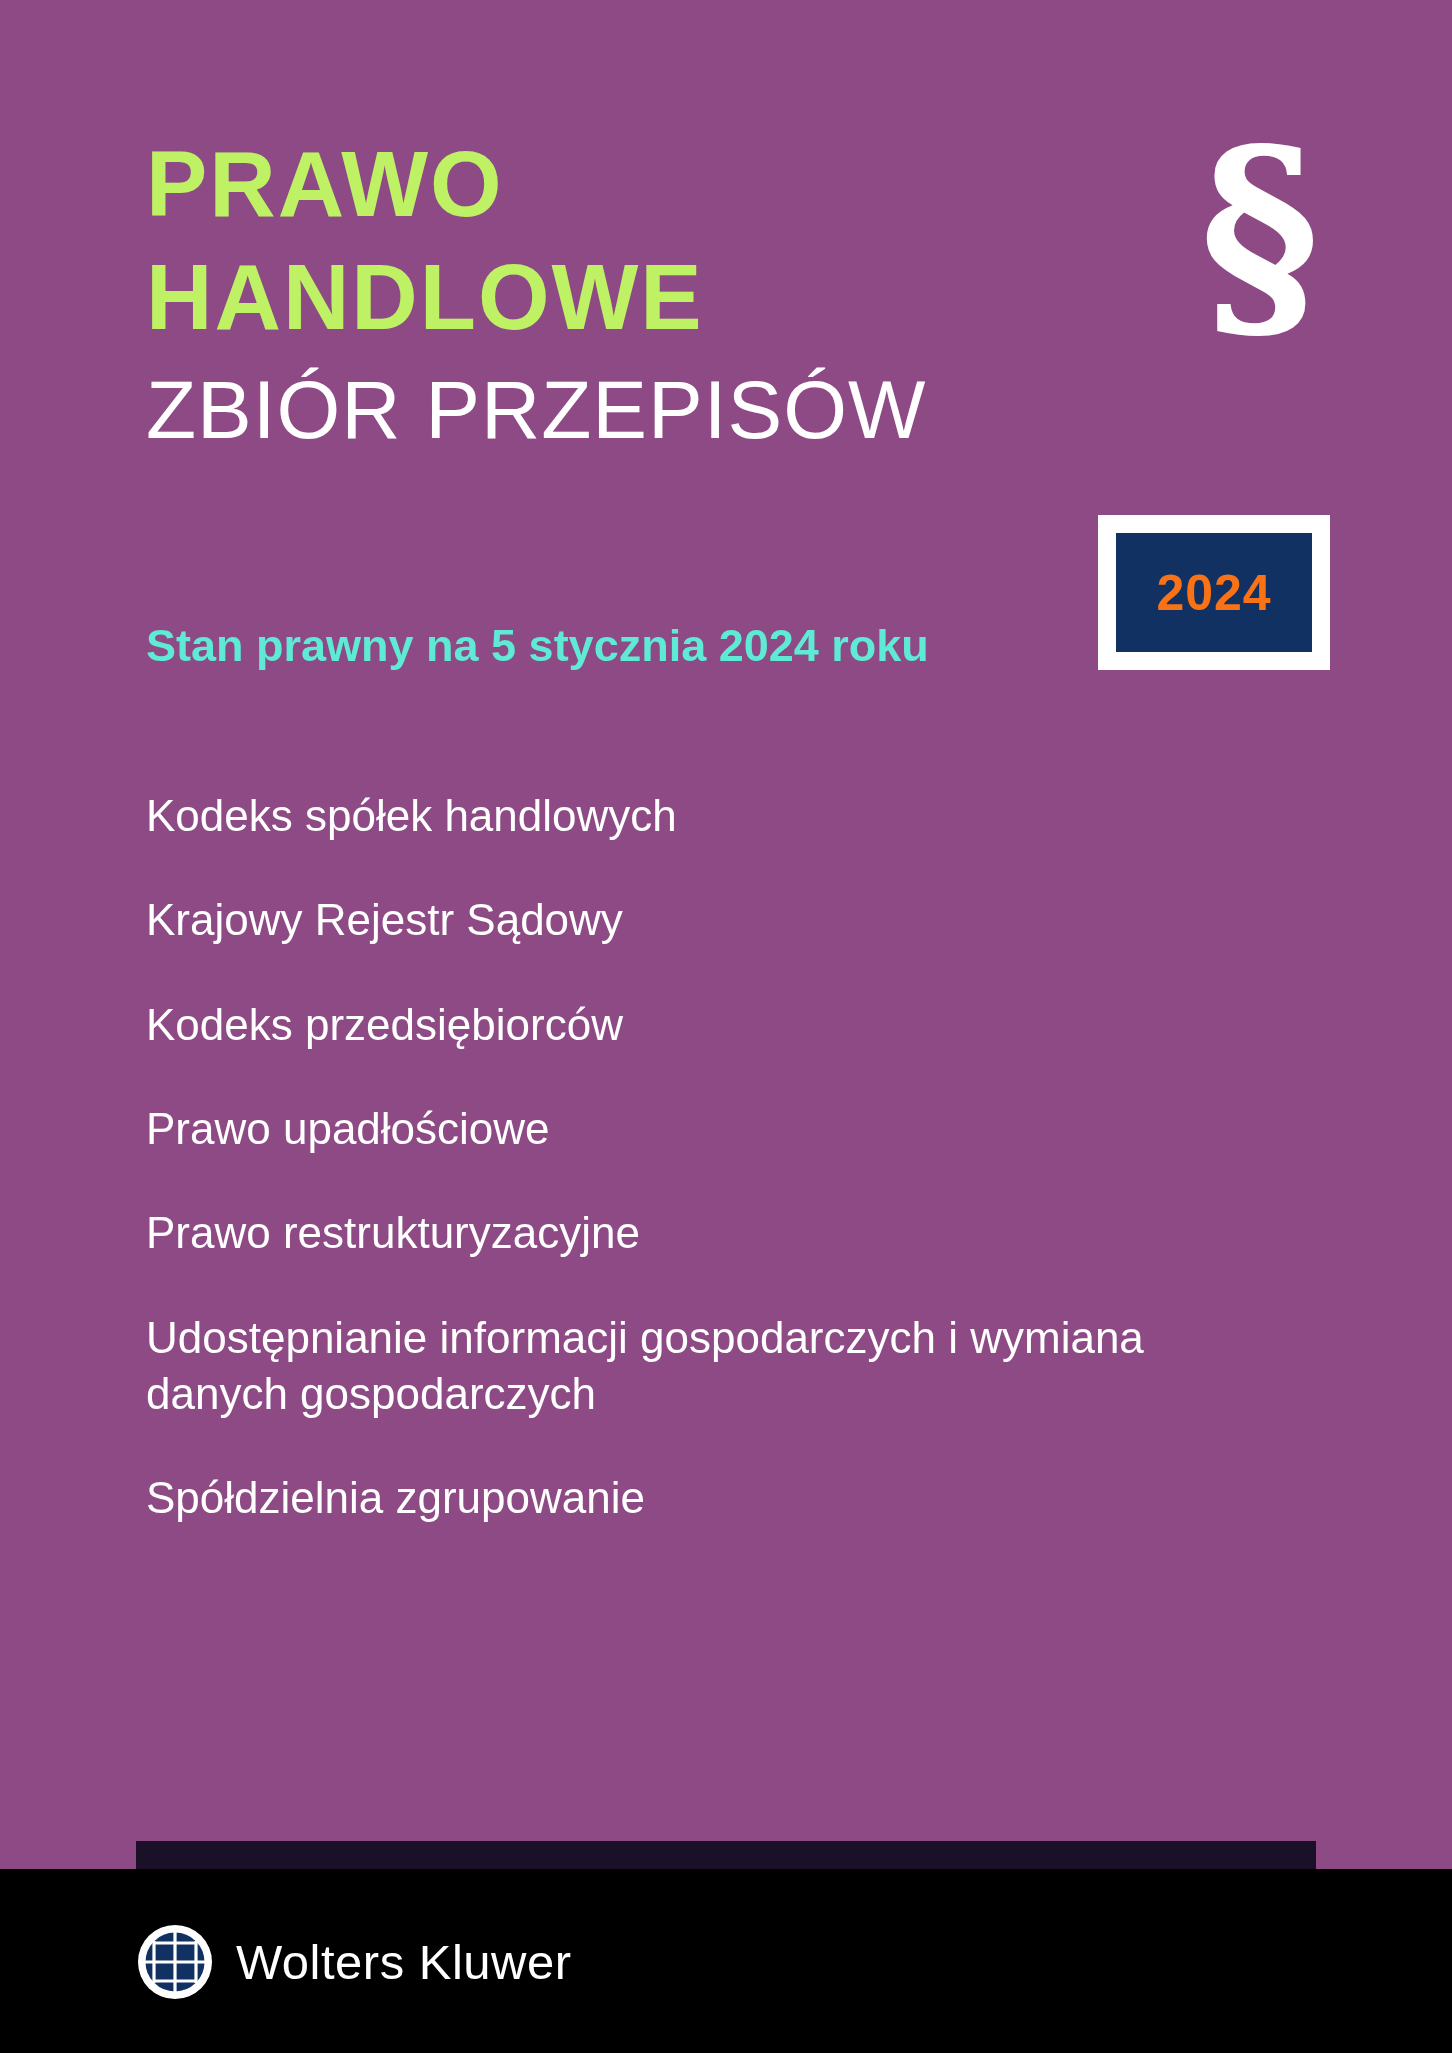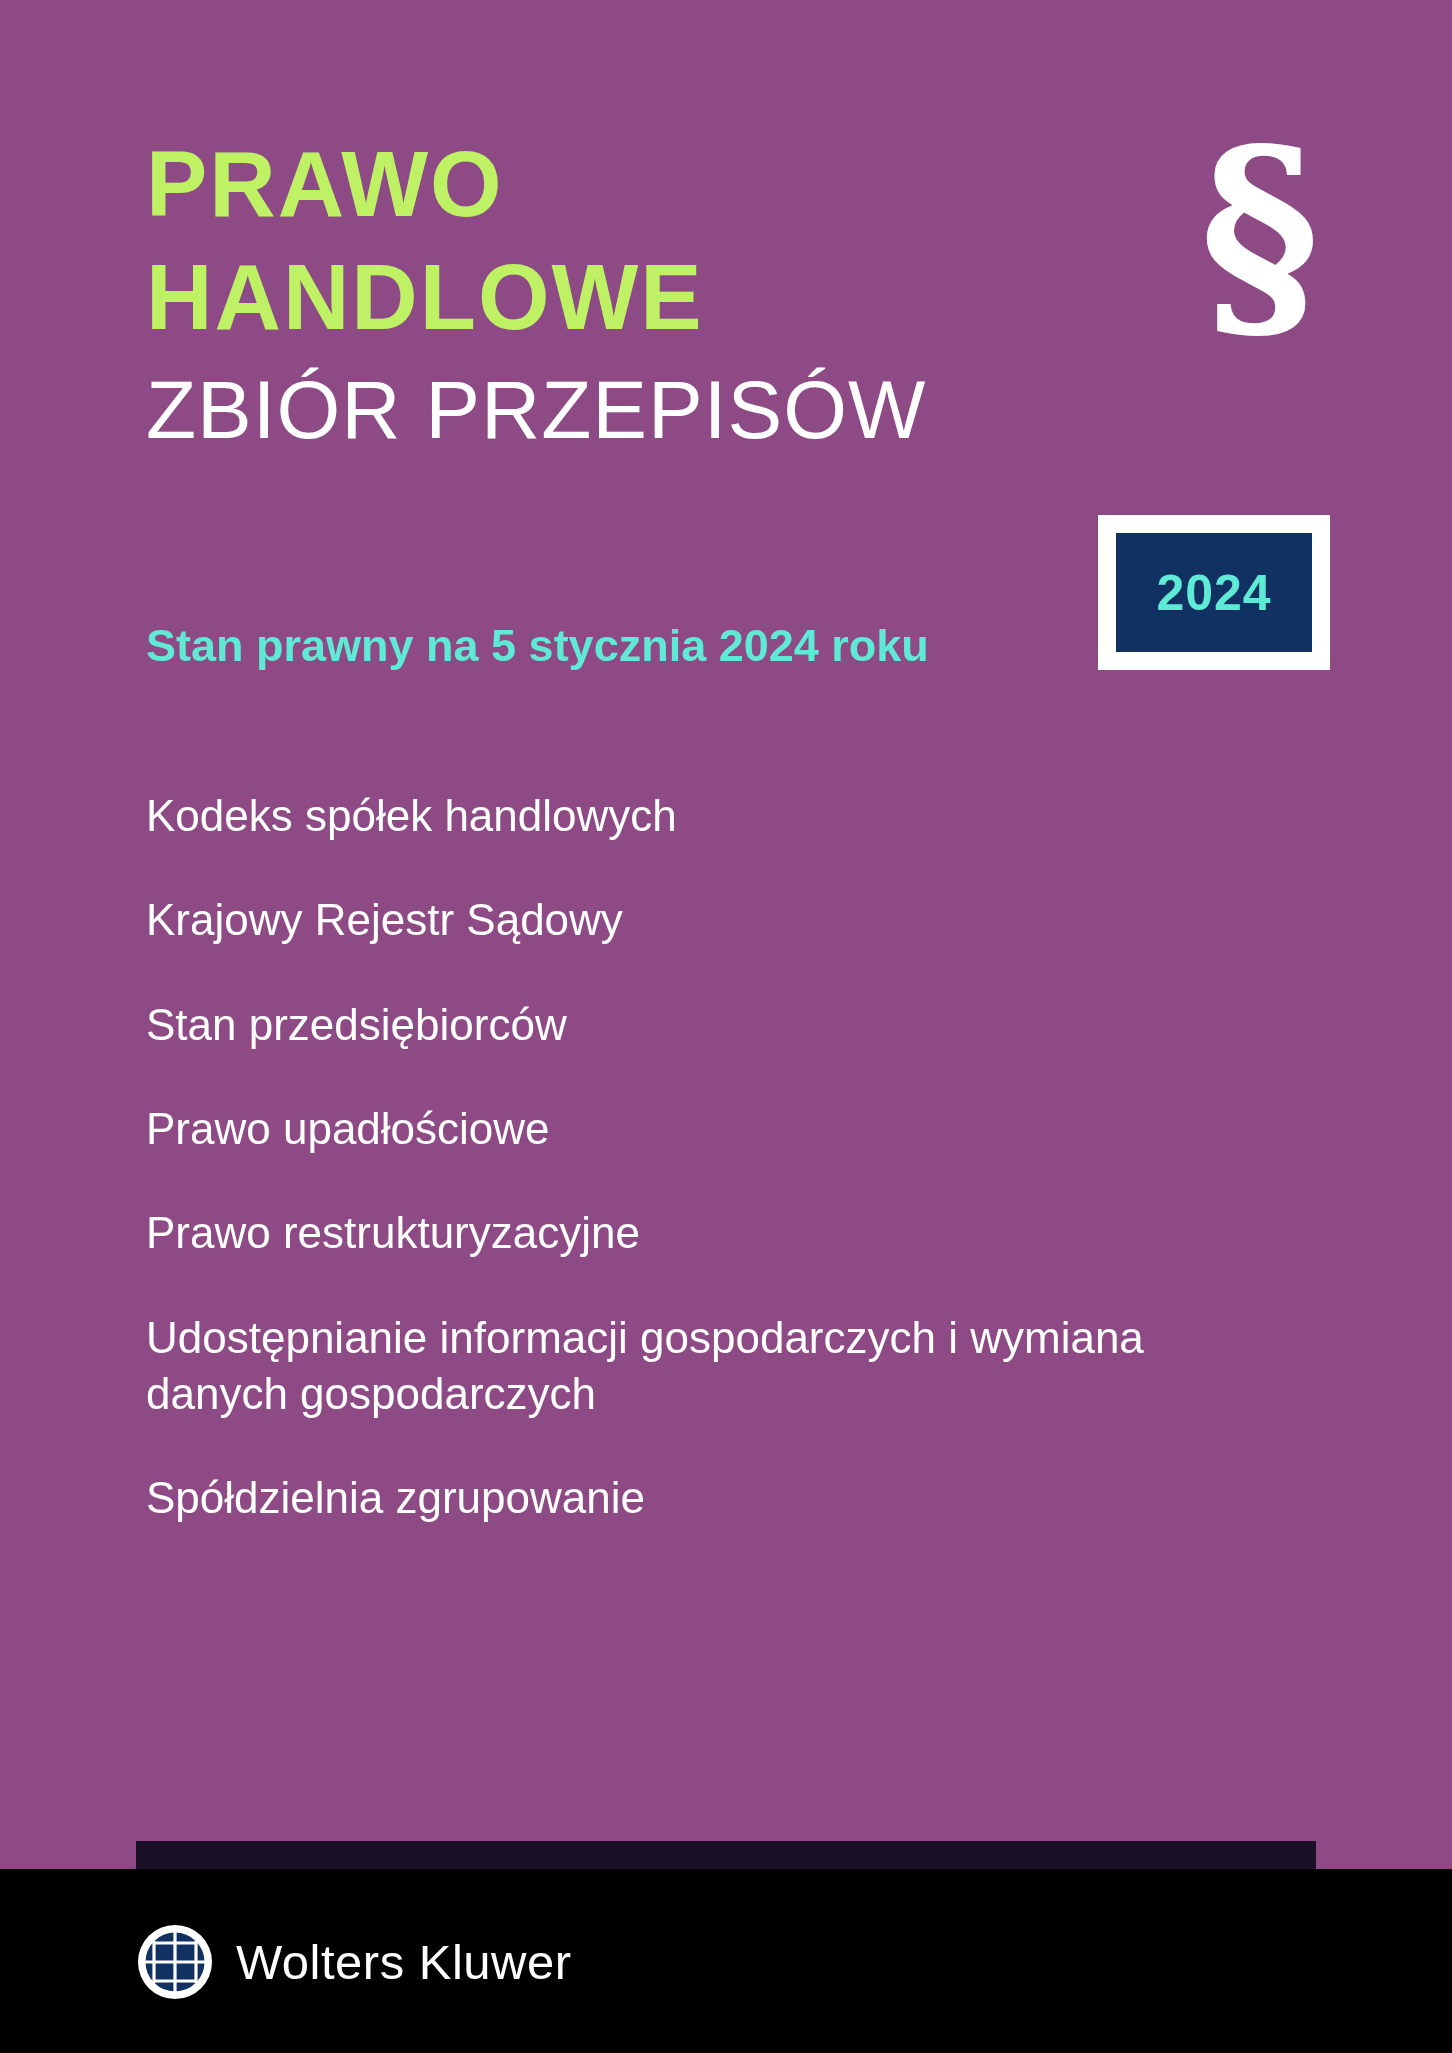--- a/index.html
+++ b/index.html
@@ -67,21 +67,21 @@
     justify-content: center;
     box-sizing: border-box;
   }
   .year-inner {
     width: 196px;
     height: 119px;
     background: #123163;
     display: flex;
     align-items: center;
     justify-content: center;
-    color: #5eead4;
+    color: #f97316;
     font-size: 50px;
     font-weight: bold;
     letter-spacing: 1px;
   }
   
   .legal-state {
     position: absolute;
     left: 146px;
     top: 620px;
     font-size: 45px;
@@ -157,21 +157,21 @@
 
   <div class="year-badge">
     <div class="year-inner">2024</div>
   </div>
 
   <div class="legal-state">Stan prawny na 5 stycznia 2024 roku</div>
 
   <div class="contents">
     <div class="contents-item">Kodeks spółek handlowych</div>
     <div class="contents-item">Krajowy Rejestr Sądowy</div>
-    <div class="contents-item">Stan przedsiębiorców</div>
+    <div class="contents-item">Kodeks przedsiębiorców</div>
     <div class="contents-item">Prawo upadłościowe</div>
     <div class="contents-item">Prawo restrukturyzacyjne</div>
     <div class="contents-item">Udostępnianie informacji gospodarczych i wymiana danych gospodarczych</div>
     <div class="contents-item">Spółdzielnia zgrupowanie</div>
   </div>
 
   <div class="dark-bar"></div>
 
   <div class="footer-bar">
     <div class="logo-wrap">

